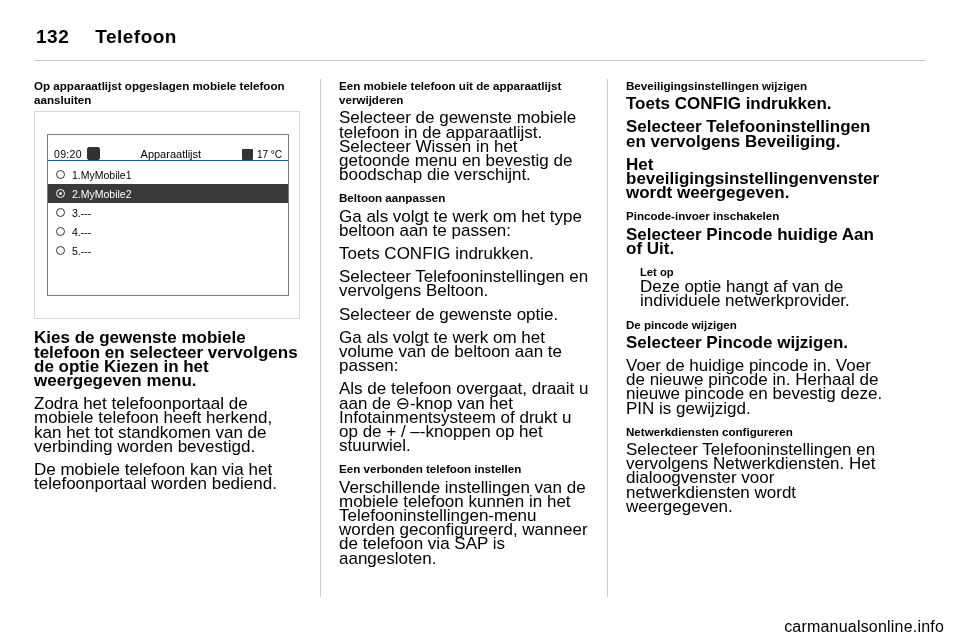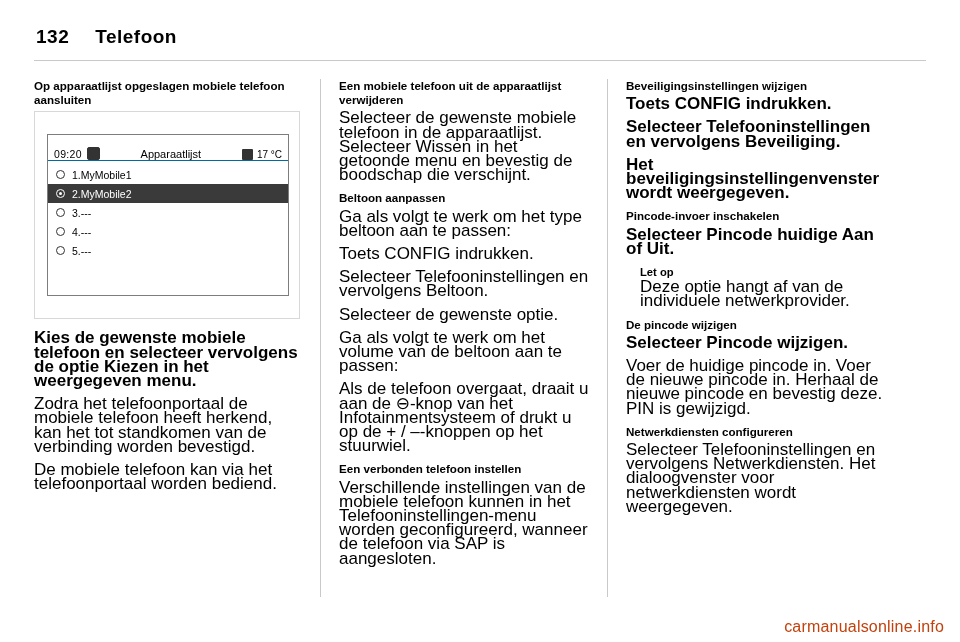--- a/index.html
+++ b/index.html
@@ -179,21 +179,21 @@
     left: 2px; top: 2px;
     width: 3px; height: 3px;
     background: #ffffff;
     border-radius: 50%;
   }
   .watermark {
     position: absolute;
     right: 16px;
     bottom: 6px;
     font-size: 16px;
-    color: #c2410c;
+    color: #000000;
     letter-spacing: .2px;
     font-family: "Liberation Sans", sans-serif;
   }
 </style>
 </head>
 <body>
 
 <div class="page">
 
   <div class="header">

